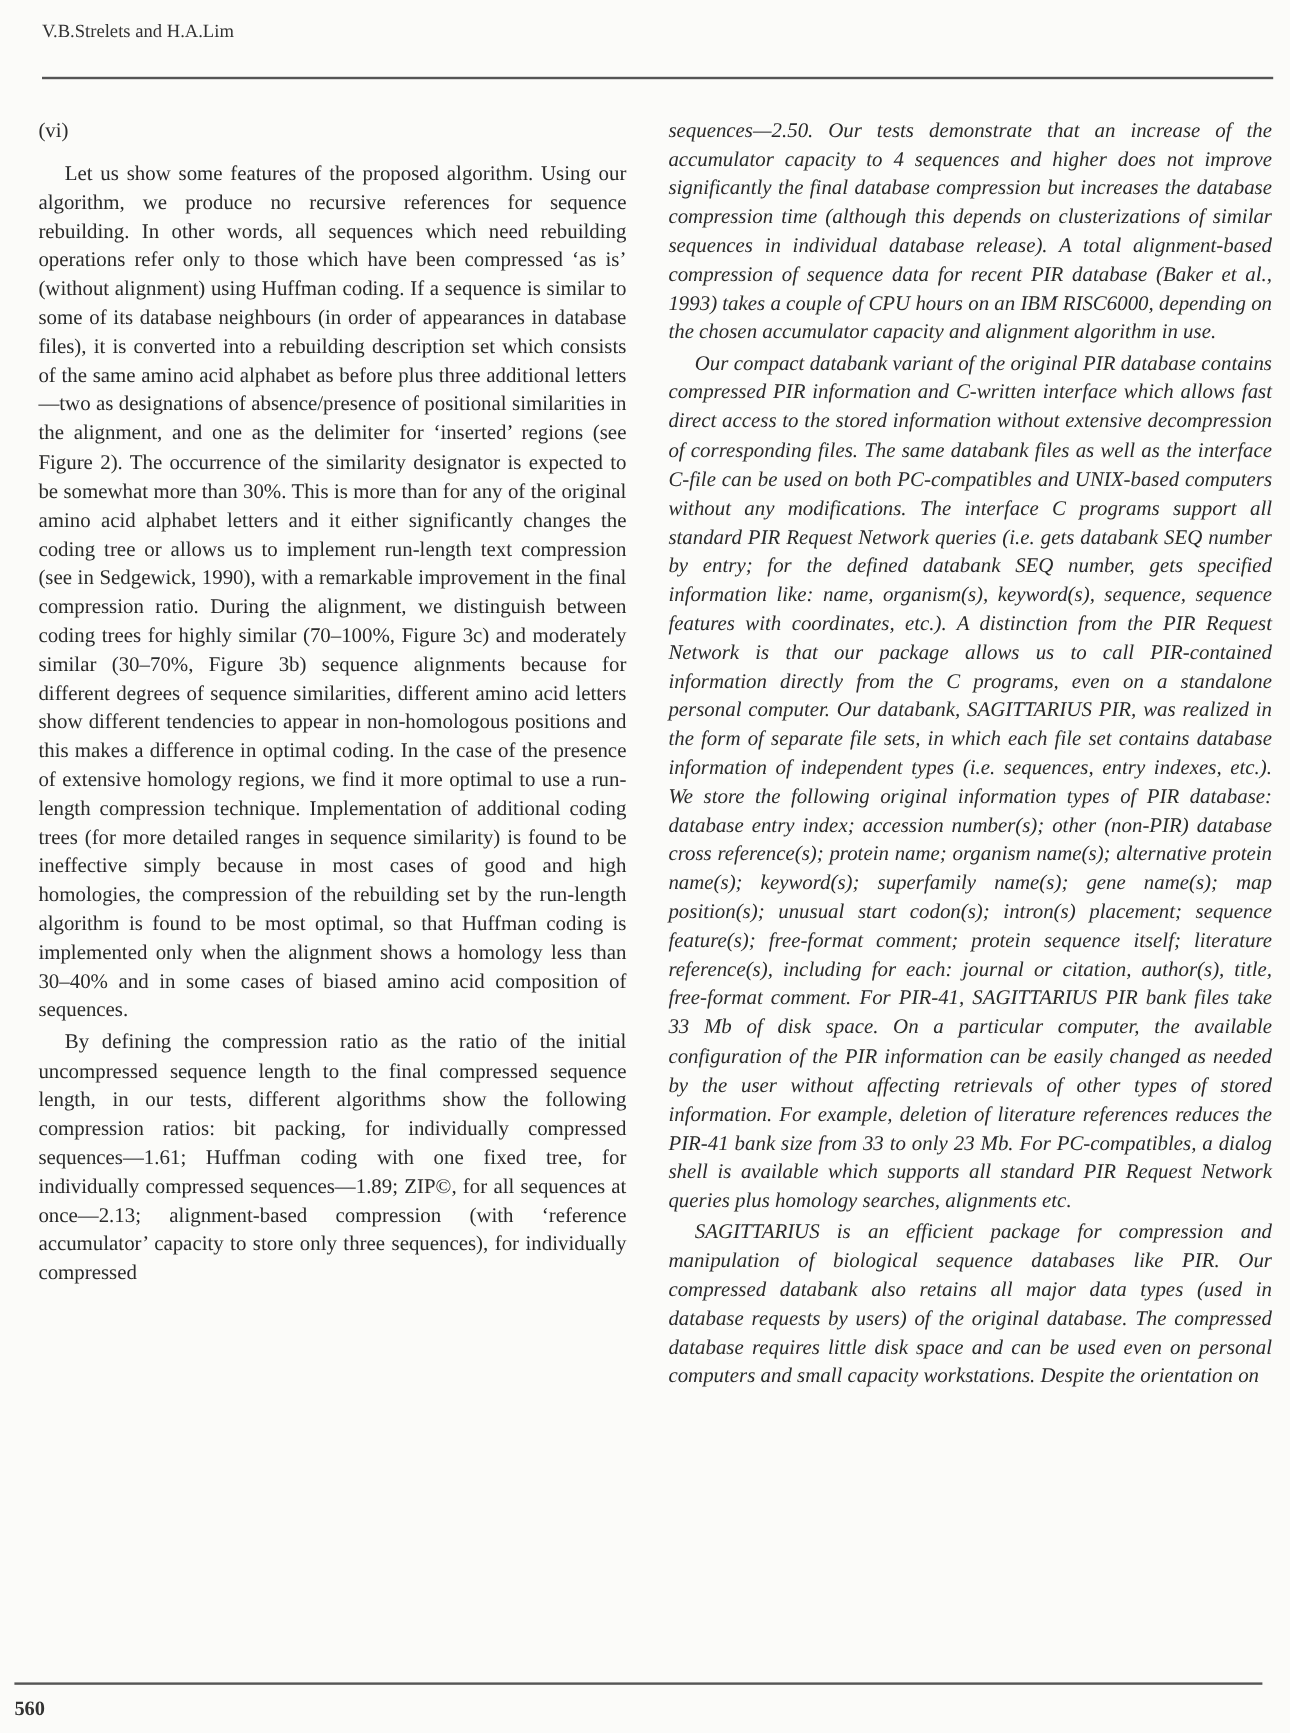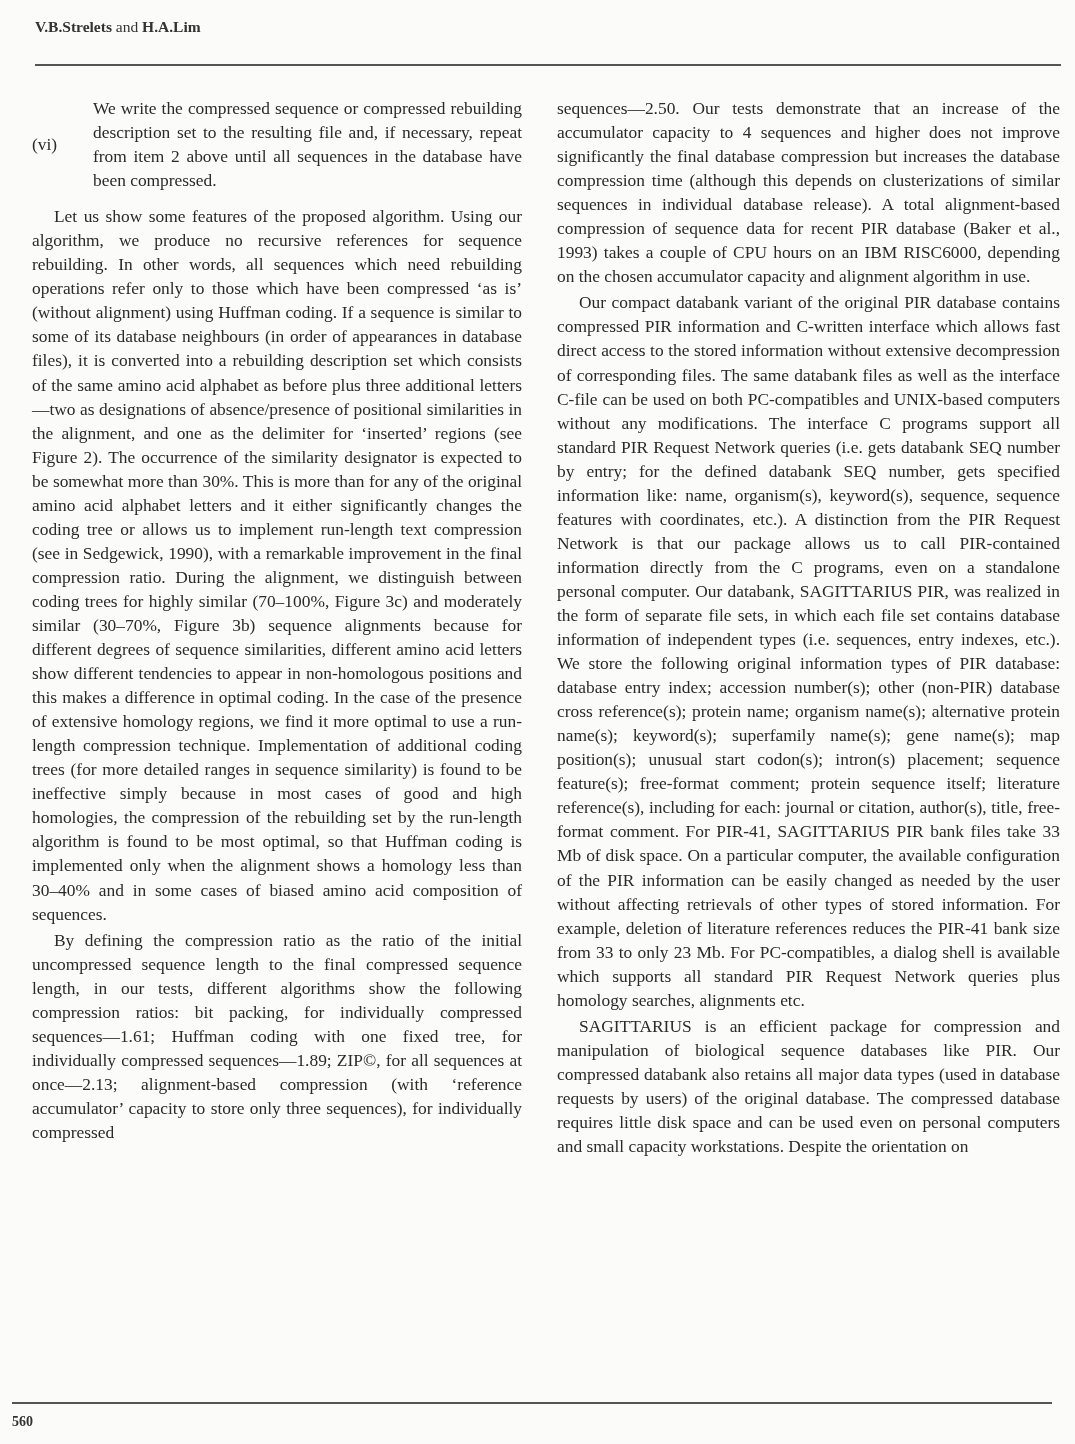--- a/index.html
+++ b/index.html
@@ -5,60 +5,59 @@
   html, body { margin: 0; padding: 0; background: #fbfbf9; }
   body {
     width: 1075px; height: 1444px; position: relative; overflow: hidden;
     font-family: "Liberation Serif", "DejaVu Serif", serif;
     color: #2a2a2a;
   }
   .running-head {
     position: absolute; left: 35px; top: 18px;
     font-size: 15.5px; color: #333;
   }
-  .running-head b { font-weight: bold; }
+  .running-head b { font-weight: normal; }
   .rule-top {
     position: absolute; left: 35px; top: 64px; width: 1026px; height: 0;
     border-top: 2.5px solid #555;
   }
   .rule-bottom {
     position: absolute; left: 12px; top: 1402px; width: 1040px; height: 0;
     border-top: 2.5px solid #555;
   }
   .folio {
-    position: absolute; left: 12px; top: 1414px; font-size: 14px; font-weight: bold;
+    position: absolute; left: 12px; top: 1414px; font-size: 17px; font-weight: bold;
     color: #333;
   }
   .col {
     position: absolute; font-size: 17.4px; line-height: 24.05px;
     text-align: justify; hyphens: manual;
   }
   .col-left { left: 32px; top: 96px; width: 490px; }
-  .col-right { left: 557px; top: 96px; width: 503px; }
+  .col-right { left: 557px; top: 96px; width: 503px; font-style: italic; }
   .col p { margin: 0; }
   .indent { text-indent: 22px; }
   .list-cont { padding-left: 100px; }
   .list-item { display: flex; margin: 0; align-items: center; }
   .list-num { width: 61px; flex: none; text-align: left; }
   .list-body { flex: 1; text-align: justify; }
   .gap { height: 12px; }
   .para-gap { margin-top: 2px !important; }
 </style>
 </head>
 <body>
 
 <div class="running-head">
   <b>V.B.Strelets</b><span> and </span><b>H.A.Lim</b>
 </div>
 <div class="rule-top"></div>
 
 <div class="col col-left">
   <div class="list-item">
     <span class="list-num">(vi)</span>
-    <span class="list-body">We write the compressed sequence or compressed rebuilding description set to the resulting file and, if necessary, repeat from item 2 above until all sequences in the database have been compressed.</span>
   </div>
   <div class="gap"></div>
   <p class="indent">Let us show some features of the proposed algorithm. Using our algorithm, we produce no recursive references for sequence rebuilding. In other words, all sequences which need rebuilding operations refer only to those which have been compressed ‘as is’ (without alignment) using Huffman coding. If a sequence is similar to some of its database neighbours (in order of appearances in database files), it is converted into a rebuilding description set which consists of the same amino acid alphabet as before plus three additional letters—two as designations of absence/presence of positional similarities in the alignment, and one as the delimiter for ‘inserted’ regions (see Figure 2). The occurrence of the similarity designator is expected to be somewhat more than 30%. This is more than for any of the original amino acid alphabet letters and it either significantly changes the coding tree or allows us to implement run-length text compression (see in Sedgewick, 1990), with a remarkable improvement in the final compression ratio. During the alignment, we distinguish between coding trees for highly similar (70–100%, Figure 3c) and moderately similar (30–70%, Figure 3b) sequence alignments because for different degrees of sequence similarities, different amino acid letters show different tendencies to appear in non-homologous posi­tions and this makes a difference in optimal coding. In the case of the presence of extensive homology regions, we find it more optimal to use a run-length compression technique. Implementation of additional coding trees (for more detailed ranges in sequence similarity) is found to be ineffective simply because in most cases of good and high homologies, the compression of the rebuilding set by the run-length algorithm is found to be most optimal, so that Huffman coding is implemented only when the alignment shows a homology less than 30–40% and in some cases of biased amino acid composition of sequences.</p>
   <p class="indent para-gap">By defining the compression ratio as the ratio of the initial uncompressed sequence length to the final com­pressed sequence length, in our tests, different algorithms show the following compression ratios: bit packing, for individually compressed sequences—1.61; Huffman coding with one fixed tree, for individually compressed sequences—1.89; ZIP©, for all sequences at once—2.13; alignment-based compression (with ‘reference accumulator’ capacity to store only three sequences), for individually compressed</p>
 </div>
 
 <div class="col col-right">
   <p>sequences—2.50. Our tests demonstrate that an increase of the accumulator capacity to 4 sequences and higher does not improve significantly the final database compression but increases the database compression time (although this depends on clusterizations of similar sequences in individual database release). A total alignment-based compression of sequence data for recent PIR database (Baker et al., 1993) takes a couple of CPU hours on an IBM RISC6000, depending on the chosen accumulator capacity and alignment algorithm in use.</p>
   <p class="indent para-gap">Our compact databank variant of the original PIR database contains compressed PIR information and C-written interface which allows fast direct access to the stored information without extensive decompression of corresponding files. The same databank files as well as the interface C-file can be used on both PC-compatibles and UNIX-based computers without any modifications. The interface C programs support all standard PIR Request Network queries (i.e. gets databank SEQ number by entry; for the defined databank SEQ number, gets specified information like: name, organism(s), keyword(s), sequence, sequence features with coordinates, etc.). A distinction from the PIR Request Network is that our package allows us to call PIR-contained information directly from the C programs, even on a standalone personal computer. Our databank, SAGITTARIUS PIR, was realized in the form of separate file sets, in which each file set contains database information of independent types (i.e. sequences, entry indexes, etc.). We store the following original information types of PIR database: database entry index; accession number(s); other (non-PIR) database cross reference(s); protein name; organism name(s); alternative protein name(s); keyword(s); superfamily name(s); gene name(s); map position(s); unusual start codon(s); intron(s) place­ment; sequence feature(s); free-format comment; protein sequence itself; literature reference(s), including for each: journal or citation, author(s), title, free-format comment. For PIR-41, SAGITTARIUS PIR bank files take 33 Mb of disk space. On a particular computer, the available configuration of the PIR information can be easily changed as needed by the user without affecting retrievals of other types of stored information. For example, deletion of literature references reduces the PIR-41 bank size from 33 to only 23 Mb. For PC-compatibles, a dialog shell is available which supports all standard PIR Request Network queries plus homology searches, alignments etc.</p>
   <p class="indent para-gap">SAGITTARIUS is an efficient package for compression and manipulation of biological sequence databases like PIR. Our compressed databank also retains all major data types (used in database requests by users) of the original database. The compressed database requires little disk space and can be used even on personal computers and small capacity workstations. Despite the orientation on</p>

